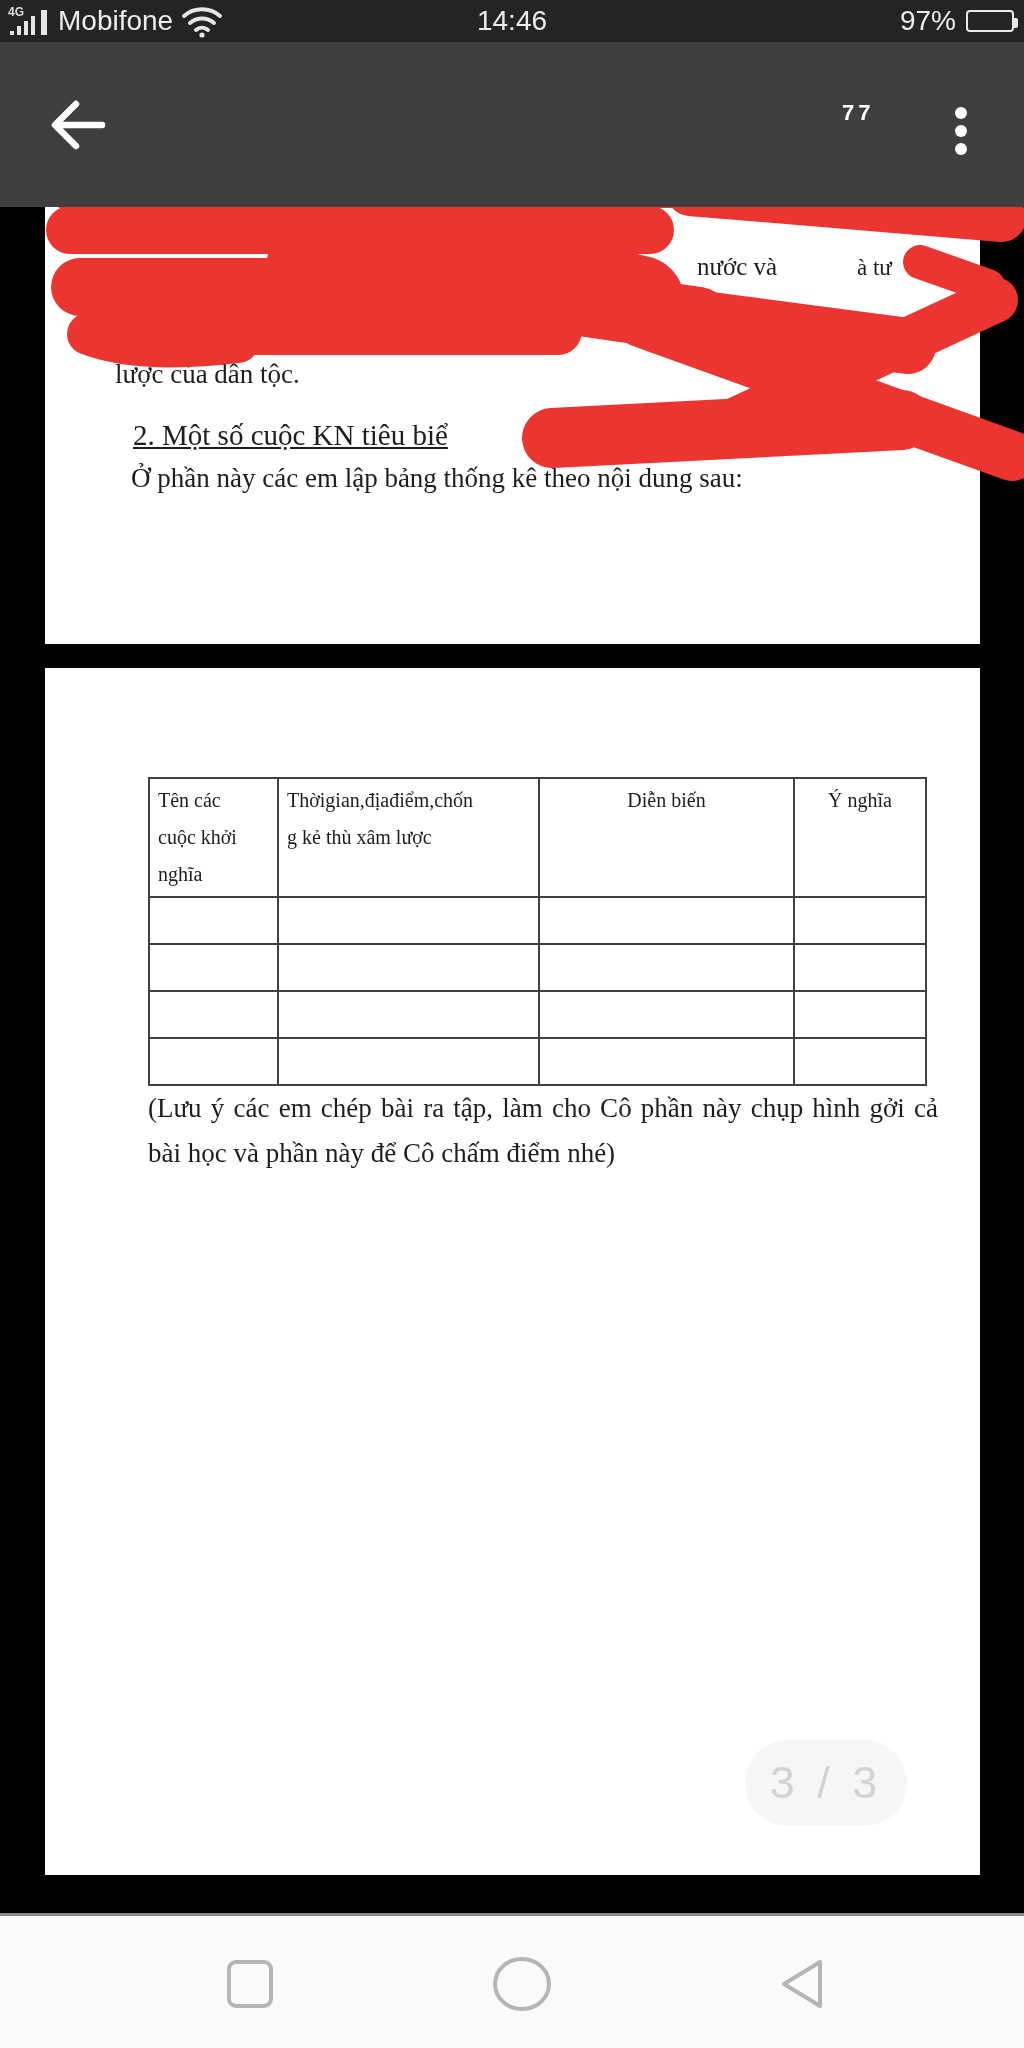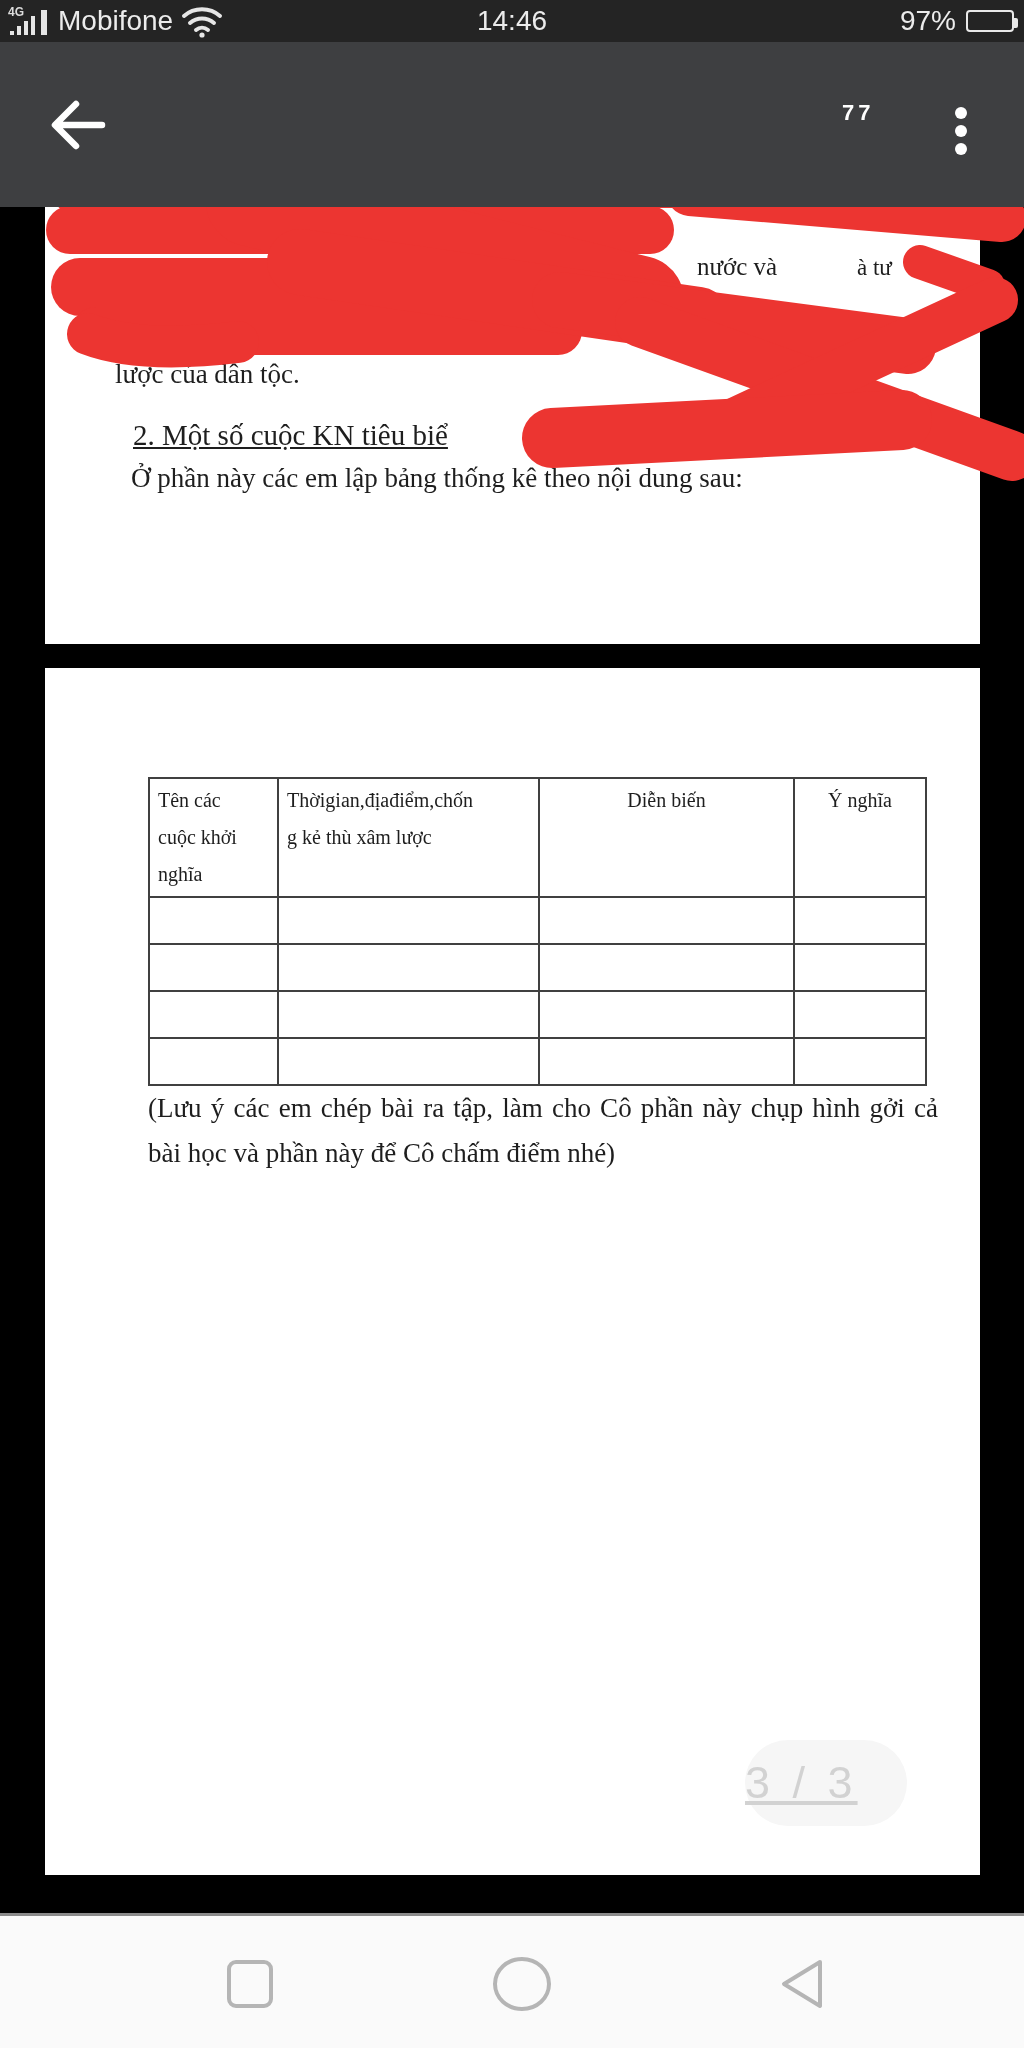--- a/index.html
+++ b/index.html
@@ -55,22 +55,22 @@
   .hdr-lines span { display:block; }
 
   .note {
     position:absolute; left:103px; top:418px; width:790px;
     font-size:27px; line-height:45px; text-align:justify;
   }
 
   .page-pill {
     position:absolute; left:745px; top:1740px; width:162px; height:86px;
     background:#f6f6f6; border-radius:43px; z-index:4;
-    display:flex; align-items:center; 
-    color:#d2d2d2; font-size:45px; font-family:"Liberation Sans", sans-serif; letter-spacing:5px;text-decoration:underline;
+    display:flex; align-items:center; justify-content:center;
+    color:#d2d2d2; font-size:45px; font-family:"Liberation Sans", sans-serif; letter-spacing:5px;
   }
 
   
   .nav-bar {
     position:absolute; left:0; top:1913px; width:1024px; height:135px;
     background:#fafafa; border-top:3px solid #8a8a8a; z-index:20;
     display:flex; align-items:center;
   }
   .nav-slot { position:absolute; top:0; height:135px; display:flex; align-items:center; justify-content:center; width:120px; }
 

